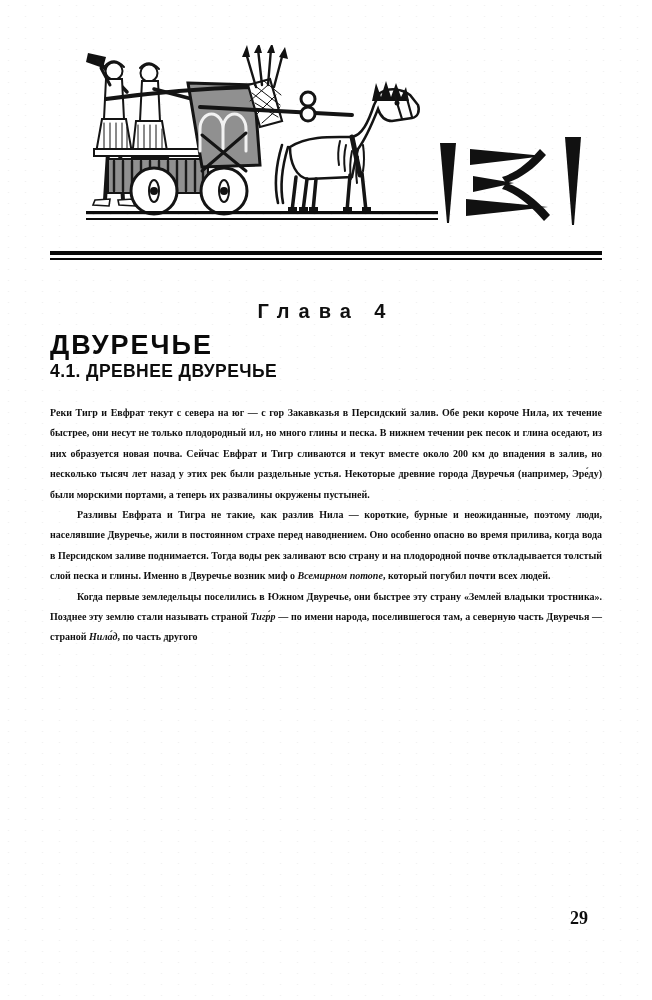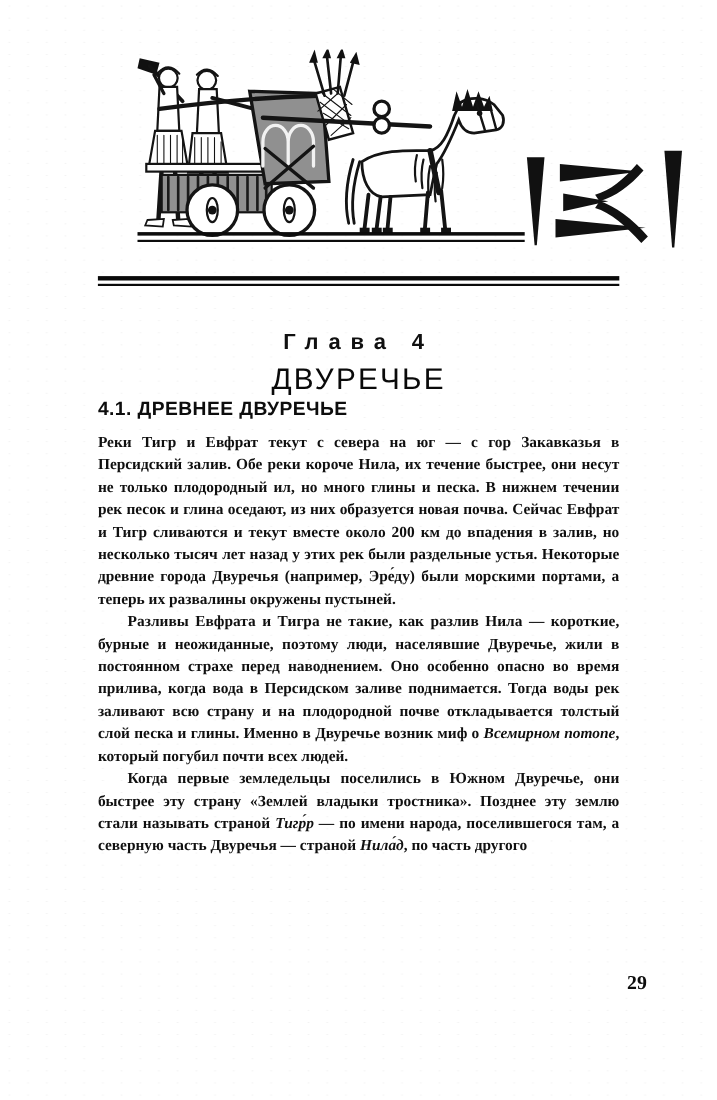--- a/index.html
+++ b/index.html
@@ -6,21 +6,21 @@
   body{
     width:652px;height:1000px;
     background:#ffffff;
     font-family:"Liberation Serif",serif;
     color:#0e0e0e;
     position:relative;
     overflow:hidden;
   }
   .page{
     position:absolute;inset:0;
-    padding:0 89px;
+    padding:0 50px;
     box-sizing:border-box;
     background-image:radial-gradient(rgba(0,0,0,0.05) 0.6px, transparent 1.1px);
     background-size:17px 11px;
   }
   .illustration{
     margin-top:45px;
     height:190px;
     position:relative;
   }
   .illustration svg{display:block;}
@@ -34,48 +34,47 @@
     margin-top:40px;
     text-align:center;
     font-family:"Liberation Sans",sans-serif;
     font-size:20px;
     font-weight:600;
     letter-spacing:9px;
     color:#101010;
   }
   .title{
     margin-top:7px;
-    text-align:center;
     font-family:"Liberation Sans",sans-serif;
     font-size:27px;
-    font-weight:400;
+    font-weight:700;
     letter-spacing:2px;
     color:#0a0a0a;
   }
   .section-heading{
     font-family:"Liberation Sans",sans-serif;
     font-size:17.5px;
     font-weight:700;
     letter-spacing:0.4px;
     color:#0d0d0d;
   }
   .body-text{
-    margin-top:11px;
-    font-size:14px;
+    margin-top:21px;
+    font-size:10px;
     line-height:20.4px;
     text-align:justify;
     font-weight:600;
     color:#101010;
   }
   .body-text p{margin:0;}
   .body-text p.indent{text-indent:27px;}
   .it{font-style:italic;}
   .page-number{
     position:absolute;
-    top:883px;
+    top:908px;
     right:64px;
     font-size:18px;
     font-weight:700;
     color:#0d0d0d;
     text-align:center;
   }
 </style>
 </head>
 <body>
 

